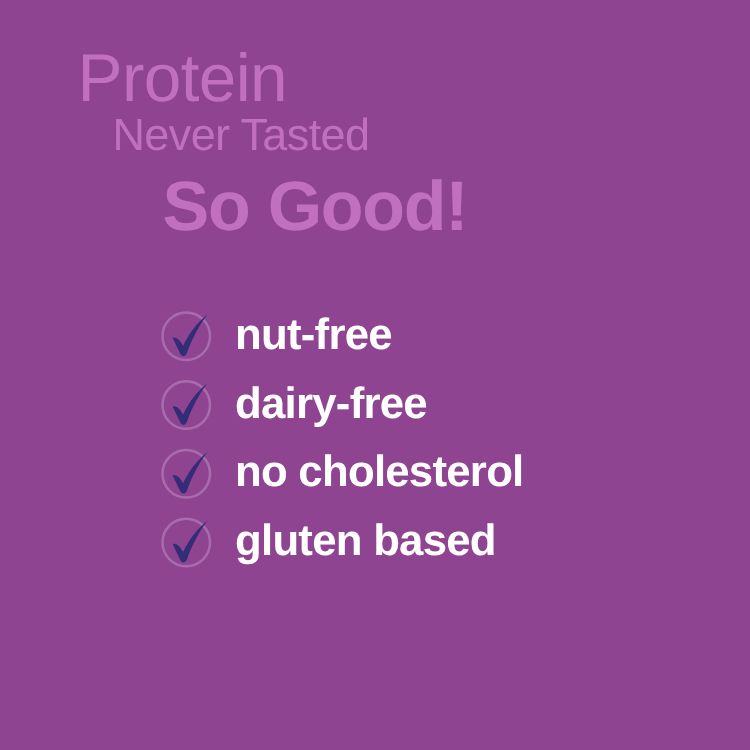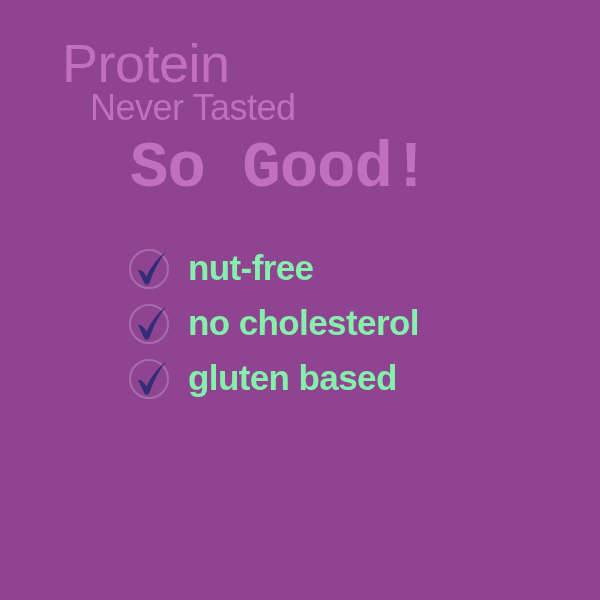--- a/index.html
+++ b/index.html
@@ -48,24 +48,23 @@
   .hl-2 {
     left: 90px;
     top: 90px;
     font-size: 36px;
     font-weight: 400;
   }
 
   .hl-3 {
     left: 130px;
     top: 137px;
-    font-size: 64px;
+    font-size: 56px;
     font-weight: 700;
     letter-spacing: -1px;
-    font-family: Liberation Mono, monospace;
   }
 
   
   .benefits {
     position: absolute;
     left: 128px;
     top: 240px;
     width: 460px;
   }
 
@@ -85,21 +84,21 @@
   }
 
   .check-icon svg {
     position: absolute;
     left: 0;
     top: 0;
     display: block;
   }
 
   .benefit-label {
-    color: #86efac;
+    color: #ffffff;
     font-family: "Liberation Sans", sans-serif;
     font-size: 35px;
     font-weight: 700;
     letter-spacing: -0.6px;
     line-height: 1;
     white-space: nowrap;
   }
 </style>
 </head>
 <body>
@@ -122,20 +121,29 @@
         </span>
         <span class="benefit-label">nut-free</span>
       </div>
       <div class="benefit-row">
         <span class="check-icon">
           <svg width="46" height="48" viewBox="0 0 46 48">
             <circle cx="21" cy="25" r="19" fill="none" stroke="#a86cae" stroke-width="2"></circle>
             <path d="M10 26 C13.5 25.5 16 28 18.5 32.5 C23 23 30 13.5 38 7.5 C30.5 17 25 28.5 21.5 38.5 C20 41.5 17.5 41.5 16 38.5 Z" fill="#332c77"></path>
           </svg>
         </span>
+        <span class="benefit-label">dairy-free</span>
+      </div>
+      <div class="benefit-row">
+        <span class="check-icon">
+          <svg width="46" height="48" viewBox="0 0 46 48">
+            <circle cx="21" cy="25" r="19" fill="none" stroke="#a86cae" stroke-width="2"></circle>
+            <path d="M10 26 C13.5 25.5 16 28 18.5 32.5 C23 23 30 13.5 38 7.5 C30.5 17 25 28.5 21.5 38.5 C20 41.5 17.5 41.5 16 38.5 Z" fill="#332c77"></path>
+          </svg>
+        </span>
         <span class="benefit-label">no cholesterol</span>
       </div>
       <div class="benefit-row">
         <span class="check-icon">
           <svg width="46" height="48" viewBox="0 0 46 48">
             <circle cx="21" cy="25" r="19" fill="none" stroke="#a86cae" stroke-width="2"></circle>
             <path d="M10 26 C13.5 25.5 16 28 18.5 32.5 C23 23 30 13.5 38 7.5 C30.5 17 25 28.5 21.5 38.5 C20 41.5 17.5 41.5 16 38.5 Z" fill="#332c77"></path>
           </svg>
         </span>
         <span class="benefit-label">gluten based</span>

